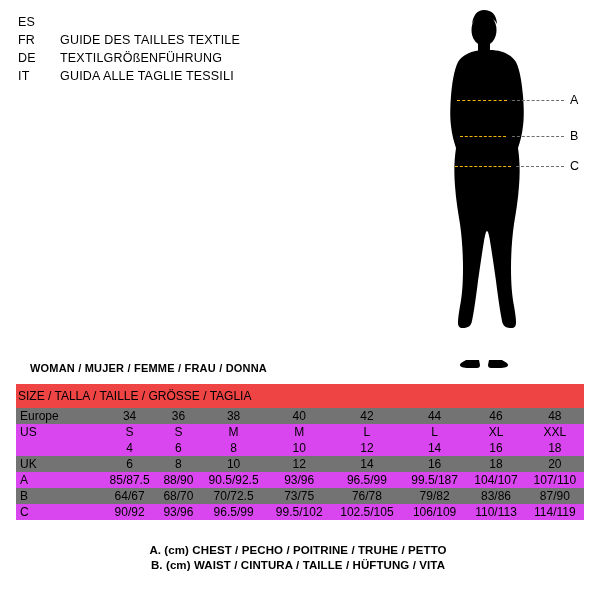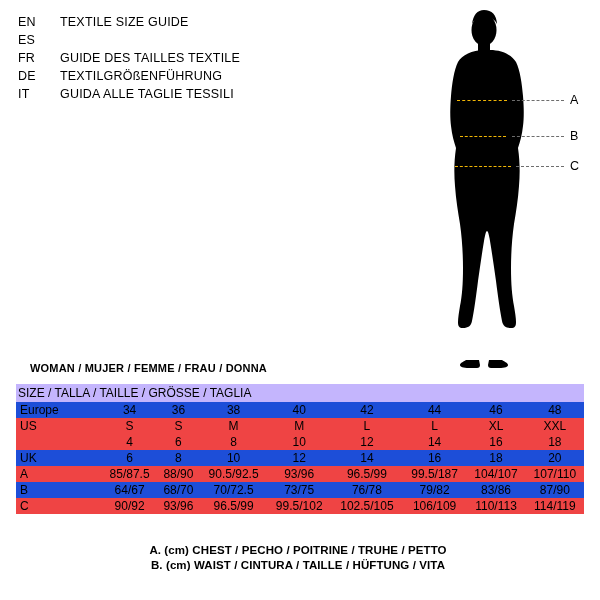--- a/index.html
+++ b/index.html
@@ -83,50 +83,46 @@
     line-height:14px;
     text-align:center;
     font-weight:normal;
   }
   .size-table .rowhead {
     text-align:left;
     padding-left:4px;
     width:86px;
   }
   .size-table tr.header-row td {
-    background:#c4b5fd;
+    background:#ef4444;
     text-align:left;
     font-size:12px;
-    height:18px;
-  }
-  .size-table tr.shade td { background:#ef4444; }
-  .size-table tr.plain td { background:#1d4ed8; }
+    height:24px;
+  }
+  .size-table tr.shade td { background:#d946ef; }
+  .size-table tr.plain td { background:#737373; }
 
   
   .footnotes {
     position:absolute;
     left:18px; top:543px;
     width:560px;
     text-align:center;
   }
   .footnote {
     font-size:11.5px;
     font-weight:bold;
     line-height:15px;
     letter-spacing:0.1px;
   }
 </style>
 </head>
 <body>
 
 <div class="lang-block">
-  <div class="lang-row">
-    <span class="lang-code">EN</span>
-    <span class="lang-text">TEXTILE SIZE GUIDE</span>
-  </div>
   <div class="lang-row">
     <span class="lang-code">ES</span>
   </div>
   <div class="lang-row">
     <span class="lang-code">FR</span>
     <span class="lang-text">GUIDE DES TAILLES TEXTILE</span>
   </div>
   <div class="lang-row">
     <span class="lang-code">DE</span>
     <span class="lang-text">TEXTILGRÖßENFÜHRUNG</span>

